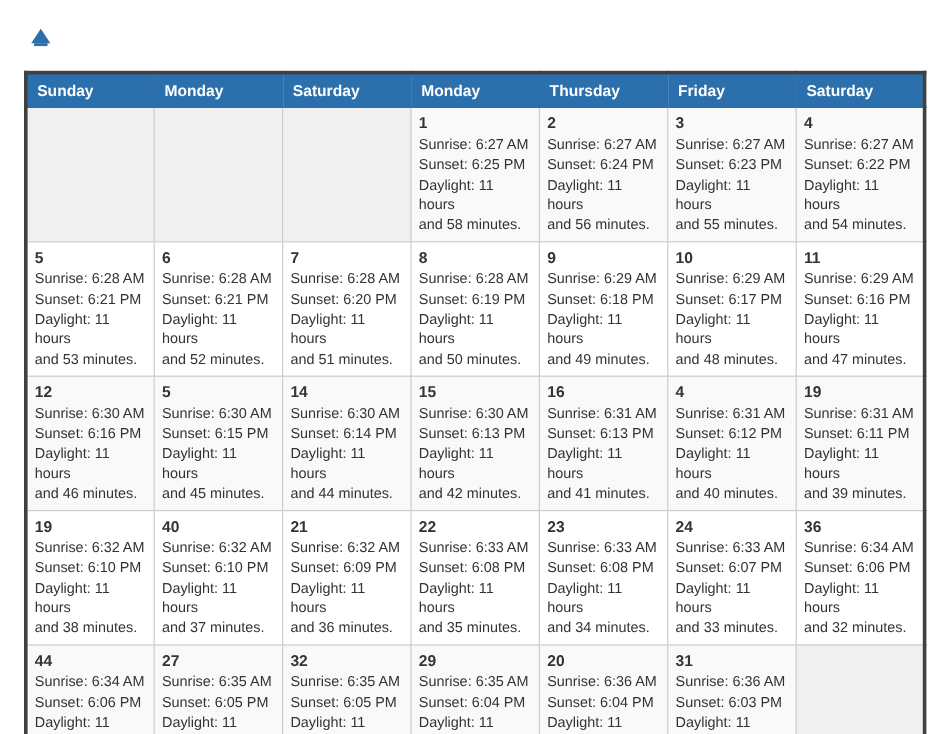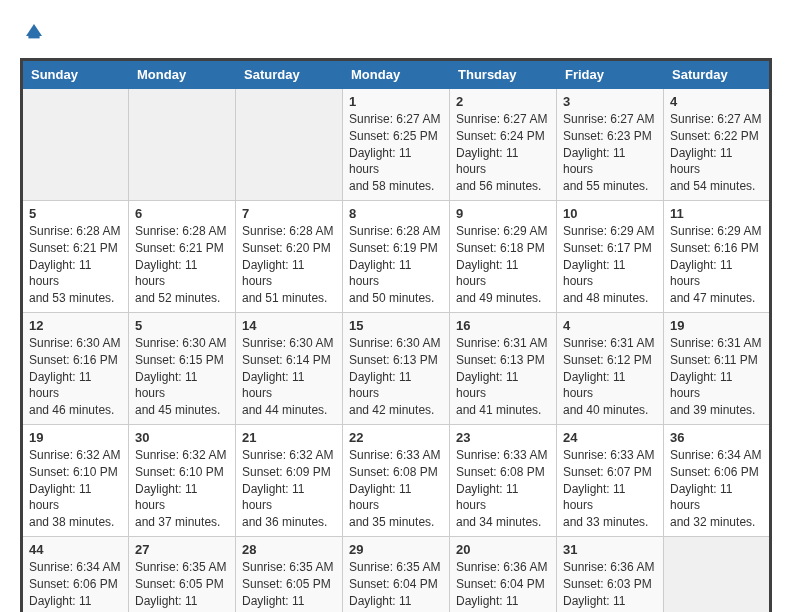--- a/index.html
+++ b/index.html
@@ -260,21 +260,21 @@
       </tr>
       <tr>
         <td>
           <span class="day-number">19</span>
           <div class="day-info" style="white-space: pre-line;">Sunrise: 6:32 AM
 Sunset: 6:10 PM
 Daylight: 11 hours
 and 38 minutes.</div>
         </td>
         <td>
-          <span class="day-number">30</span>
+          <span class="day-number">40</span>
           <div class="day-info" style="white-space: pre-line;">Sunrise: 6:32 AM
 Sunset: 6:10 PM
 Daylight: 11 hours
 and 37 minutes.</div>
         </td>
         <td>
           <span class="day-number">21</span>
           <div class="day-info" style="white-space: pre-line;">Sunrise: 6:32 AM
 Sunset: 6:09 PM
 Daylight: 11 hours
@@ -318,21 +318,21 @@
 and 31 minutes.</div>
         </td>
         <td>
           <span class="day-number">27</span>
           <div class="day-info" style="white-space: pre-line;">Sunrise: 6:35 AM
 Sunset: 6:05 PM
 Daylight: 11 hours
 and 30 minutes.</div>
         </td>
         <td>
-          <span class="day-number">28</span>
+          <span class="day-number">32</span>
           <div class="day-info" style="white-space: pre-line;">Sunrise: 6:35 AM
 Sunset: 6:05 PM
 Daylight: 11 hours
 and 29 minutes.</div>
         </td>
         <td>
           <span class="day-number">29</span>
           <div class="day-info" style="white-space: pre-line;">Sunrise: 6:35 AM
 Sunset: 6:04 PM
 Daylight: 11 hours

